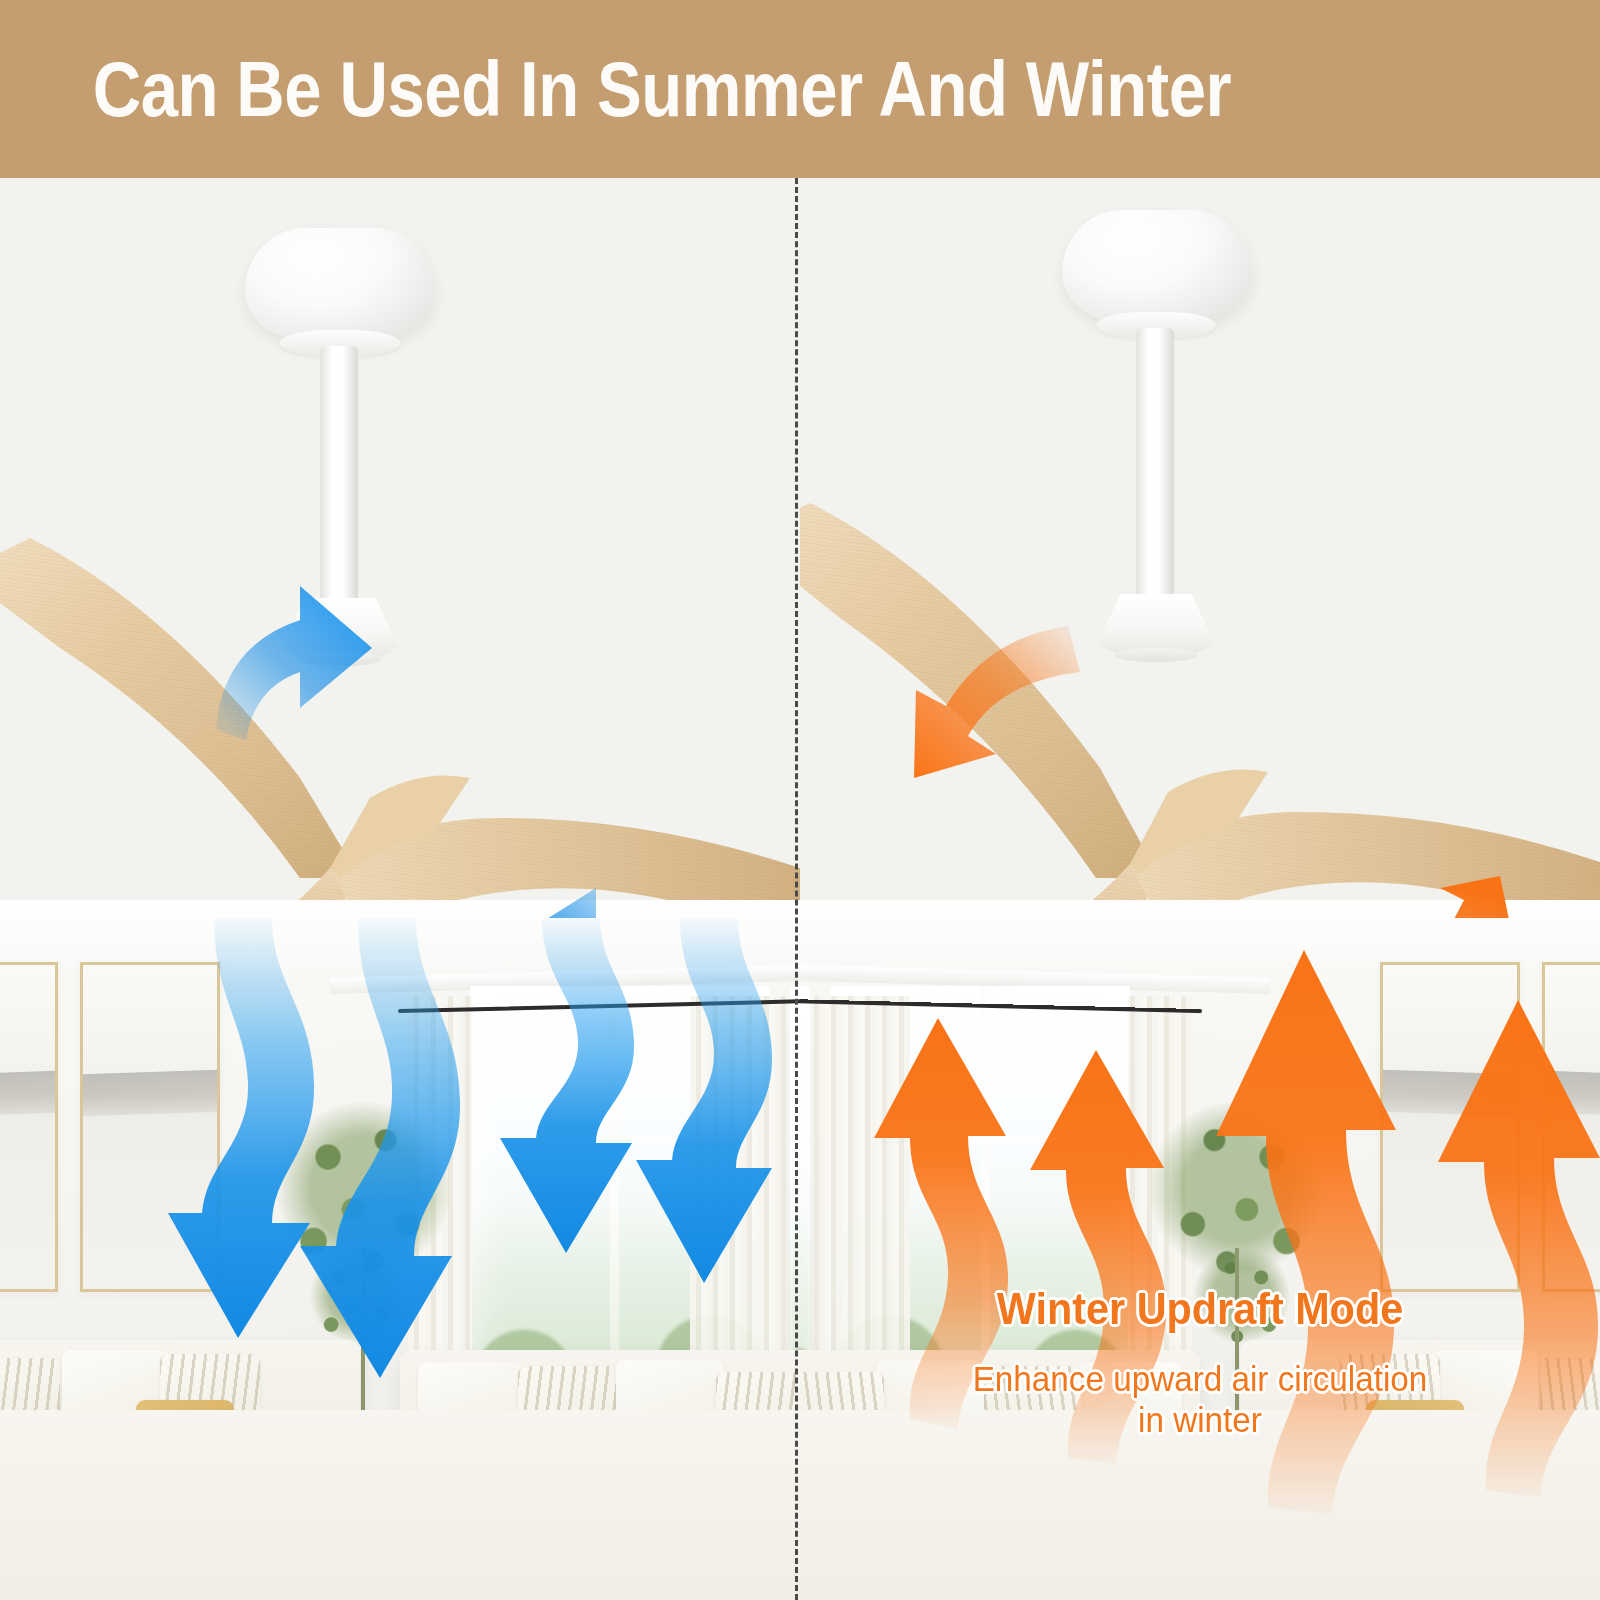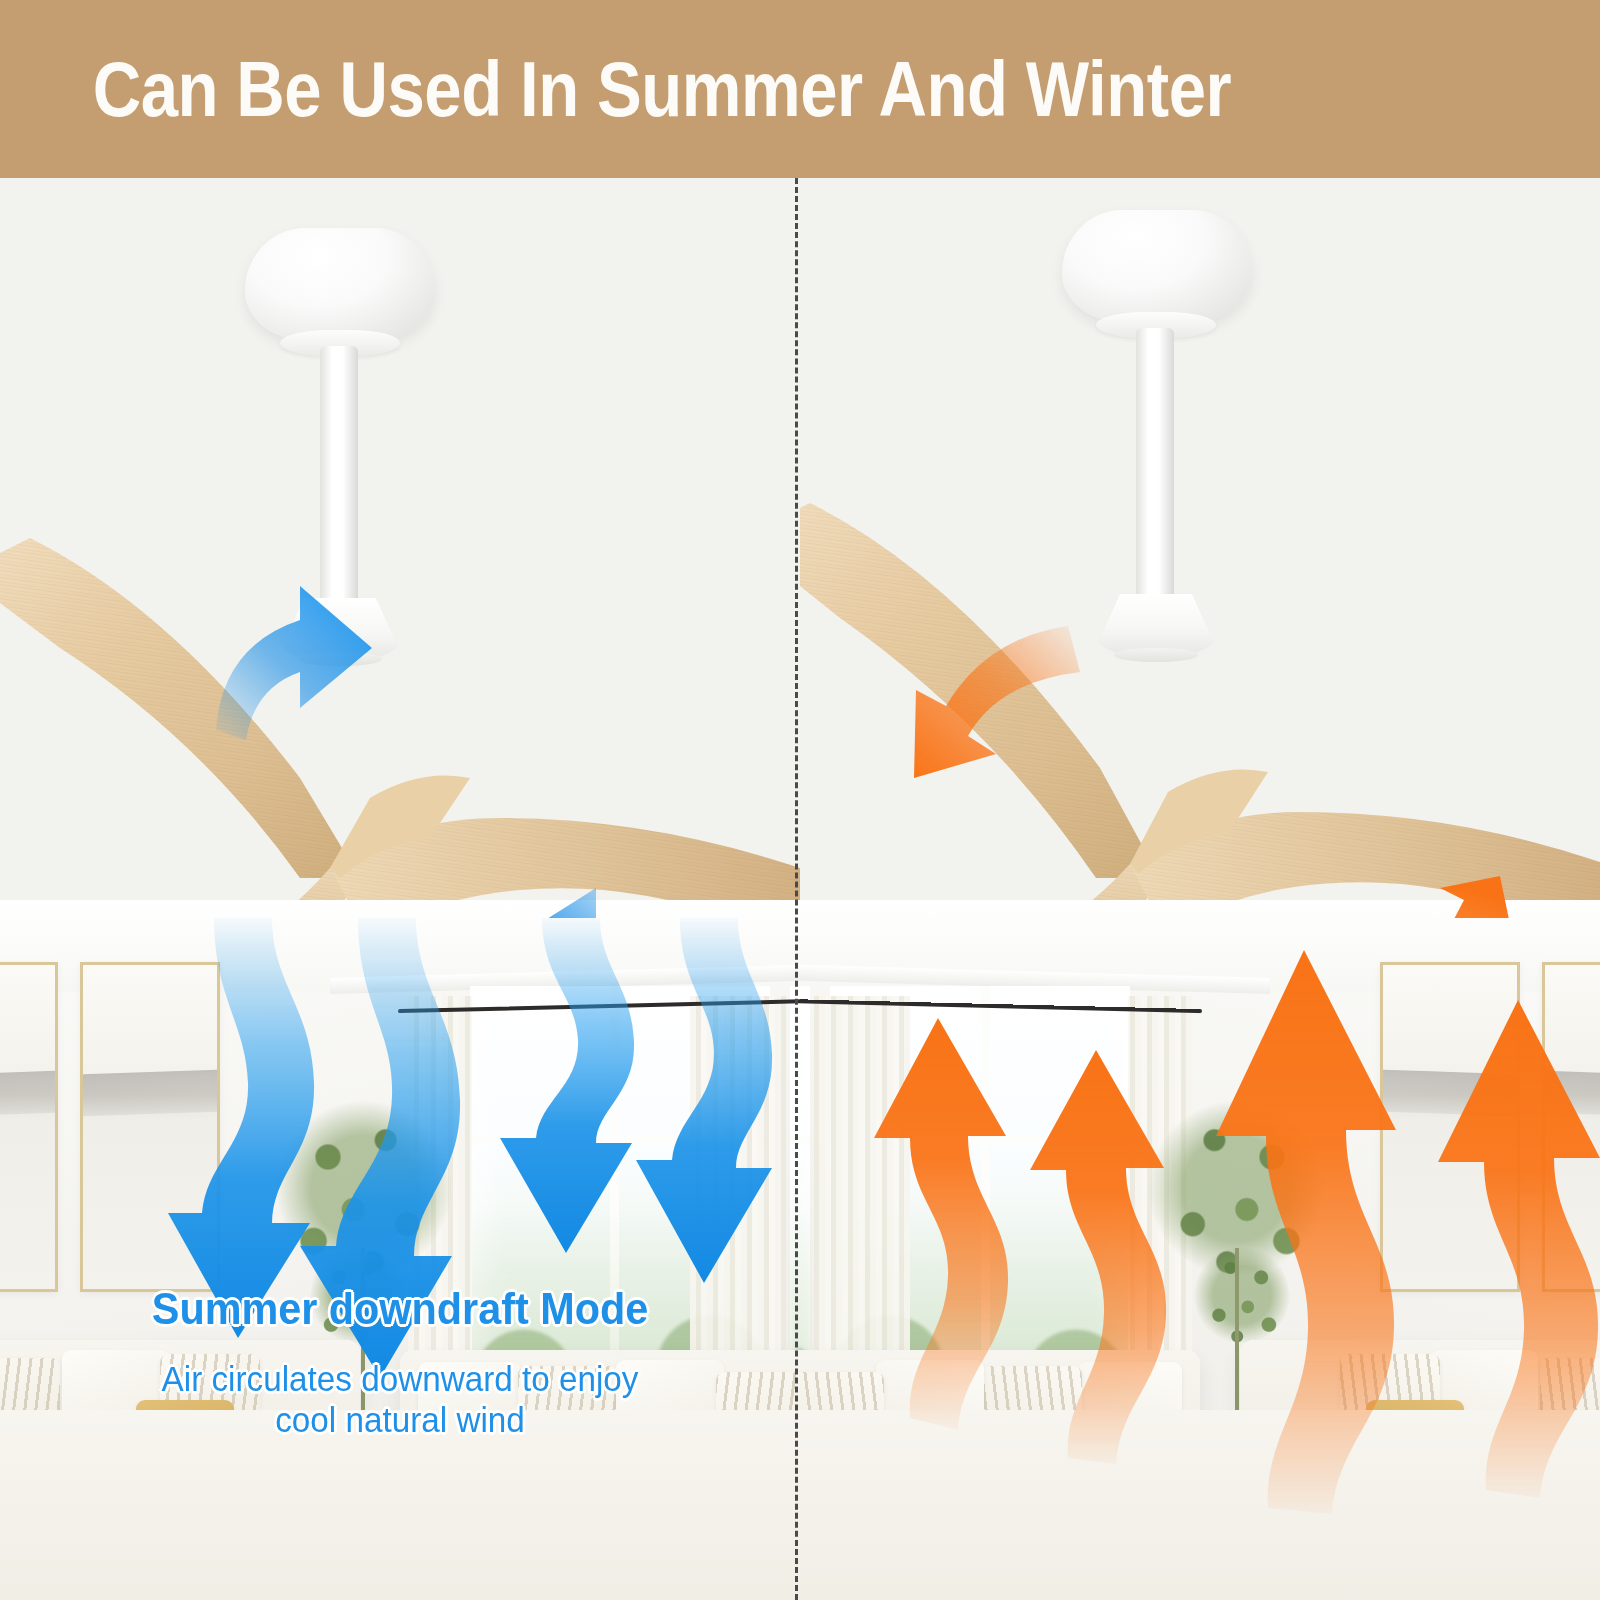--- a/index.html
+++ b/index.html
@@ -393,25 +393,20 @@
                  C596,932 636,916 634,864 C632,808 600,790 600,740 Z" fill="url(#dnGrad)"></path>
       </g>
 
       <g>
         <path d="M680,740 C680,808 712,826 714,872 C716,922 676,940 672,982
                  L636,982 L704,1105 L772,990 L736,990
                  C736,954 774,936 772,876 C770,816 738,796 738,740 Z" fill="url(#dnGrad)"></path>
       </g>
     </svg>
 
-    <div class="caption-block" style="top:1108px;">
-      <div class="caption-title blue-txt">Summer downdraft Mode</div>
-      <div class="caption-sub blue-txt" style="margin-top:26px;">Air circulates downward to enjoy</div>
-      <div class="caption-sub blue-txt">cool natural wind</div>
-    </div>
   </div>
 
   <div class="panel" id="panel-winter">
 
     <div class="fan-zone">
 
       <svg width="800" height="740" style="position:absolute;left:0;top:0">
 
         <path d="M-60,360 L10,325 Q160,400 300,590 L360,700 L296,700 Q190,545 40,440 Z" fill="url(#wdA)"></path>
         <path d="M-60,360 L10,325 Q160,400 300,590 L360,700 L296,700 Q190,545 40,440 Z" fill="url(#grain)" opacity=".9"></path>
@@ -547,16 +542,21 @@
                  C546,1040 596,1066 594,1150 C592,1238 536,1264 532,1336 Z" fill="url(#upGrad)"></path>
       </g>
 
       <g>
         <path d="M686,1312 C682,1248 722,1224 724,1152 C726,1078 684,1056 684,984
                  L638,984 L718,822 L800,980 L754,980
                  C754,1052 800,1076 798,1152 C796,1232 744,1254 740,1320 Z" fill="url(#upGrad)"></path>
       </g>
     </svg>
 
+    <div class="caption-block" style="top:1108px;">
+      <div class="caption-title orange-txt">Winter Updraft Mode</div>
+      <div class="caption-sub orange-txt" style="margin-top:26px;">Enhance upward air circulation</div>
+      <div class="caption-sub orange-txt">in winter</div>
+    </div>
   </div>
 
   <div id="divider"></div>
 </div>
 
 </body></html>

